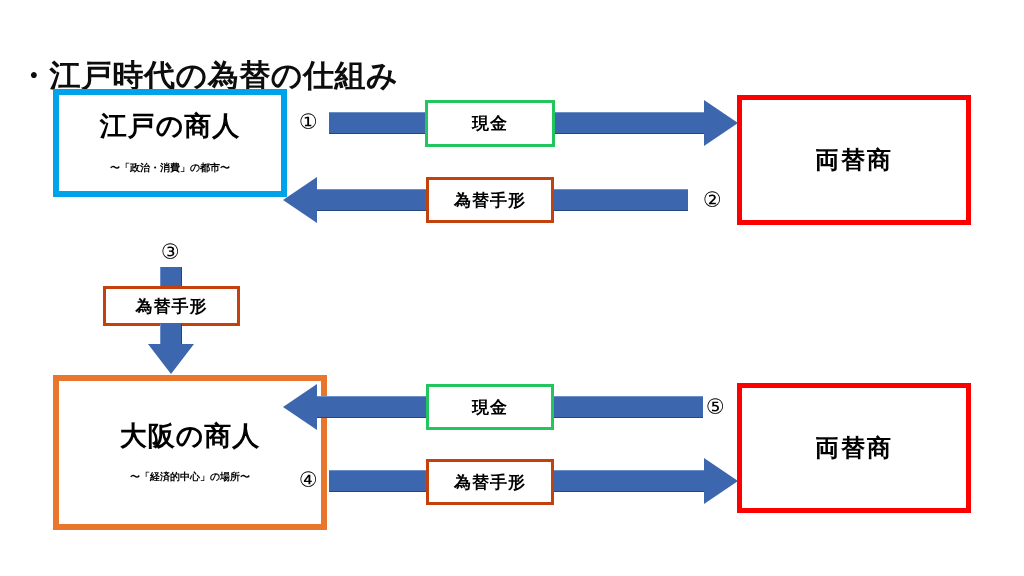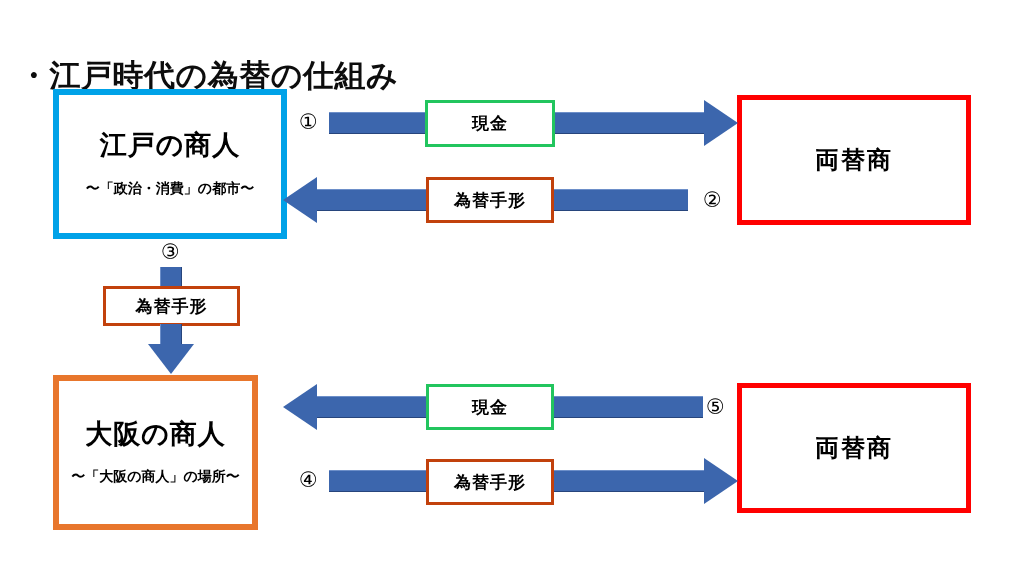--- a/index.html
+++ b/index.html
@@ -43,35 +43,35 @@
     justify-content: center;
   }
   .entity-title {
     font-size: 27px;
     font-weight: bold;
     color: #000000;
     letter-spacing: 1px;
     line-height: 1.1;
   }
   .entity-sub {
-    font-size: 14px;
+    font-size: 10px;
     font-weight: bold;
     color: #000000;
     margin-top: 20px;
     letter-spacing: 0px;
     white-space: nowrap;
   }
   .entity-title-big {
     font-size: 24px;
     font-weight: bold;
     letter-spacing: 2px;
   }
 
-  #box-edo       { left: 53px;  top: 89px;  width: 234px; height: 150px; border: 6px solid #00a2e8; }
-  #box-osaka     { left: 53px;  top: 375px; width: 205px; height: 155px; border: 6px solid #e8762c; }
+  #box-edo       { left: 53px;  top: 89px;  width: 234px; height: 108px; border: 6px solid #00a2e8; }
+  #box-osaka     { left: 53px;  top: 375px; width: 274px; height: 155px; border: 6px solid #e8762c; }
   #box-kawase-1  { left: 737px; top: 95px;  width: 234px; height: 130px; border: 5px solid #ff0000; }
   #box-kawase-2  { left: 737px; top: 383px; width: 234px; height: 130px; border: 5px solid #ff0000; }
 
   
   .h-shaft {
     position: absolute;
     height: 22px;
     background: #3c66ad;
     border-top: 1px solid #6d8fc9;
     border-bottom: 1px solid #27457c;
@@ -166,21 +166,21 @@
   <div class="step-num" style="left:703px; top:190px;">②</div>
 
   <div class="step-num" style="left:161px; top:242px;">③</div>
   <div class="v-shaft" style="left:160px; top:267px; height:22px;"></div>
   <div class="arrow-label label-green" style="left:103px; top:286px; width:137px; height:40px;">為替手形</div>
   <div class="v-shaft" style="left:160px; top:324px; height:22px;"></div>
   <div class="v-head-down" style="left:148px; top:344px;"></div>
 
   <div class="entity-box" id="box-osaka">
     <div class="entity-title">大阪の商人</div>
-    <div class="entity-sub">〜「大阪の商人」の場所〜</div>
+    <div class="entity-sub">〜「経済的中心」の場所〜</div>
   </div>
 
   <div class="entity-box" id="box-kawase-2">
     <div class="entity-title entity-title-big">両替商</div>
   </div>
 
   <div class="h-head h-head-left" style="left:283px; top:384px;"></div>
   <div class="h-shaft" style="left:317px; top:396px; width:110px;"></div>
   <div class="h-shaft" style="left:553px; top:396px; width:150px;"></div>
   <div class="arrow-label label-yellow" style="left:426px; top:384px; width:128px; height:46px;">現金</div>

